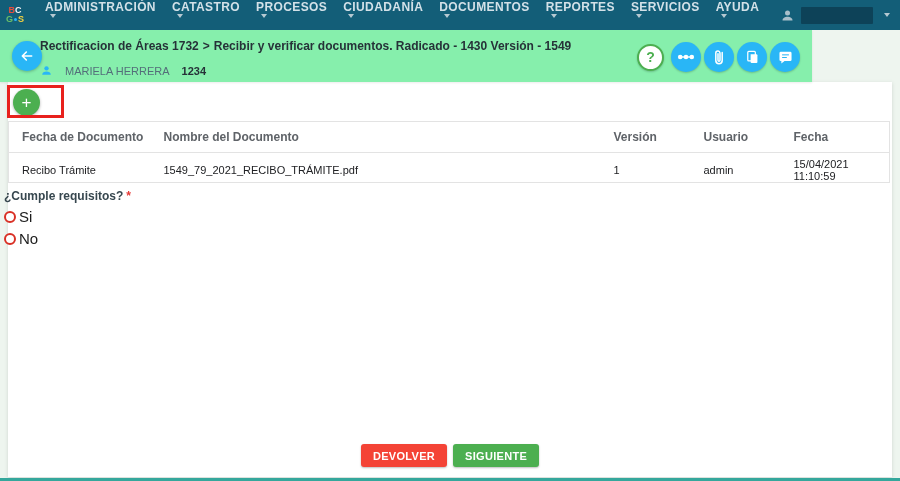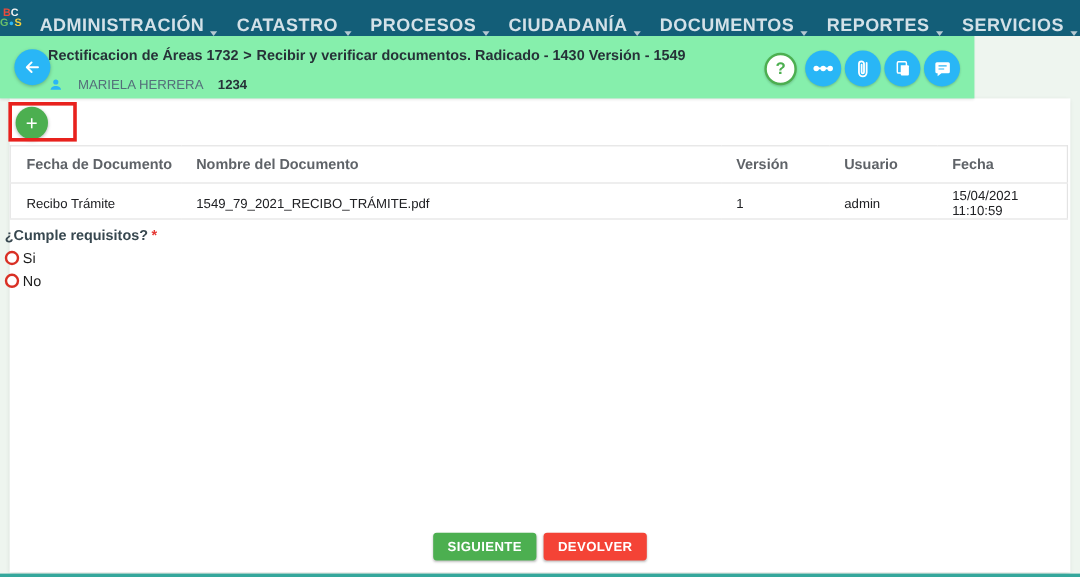--- a/index.html
+++ b/index.html
@@ -9,22 +9,22 @@
 
   
   .navbar { position:absolute; left:0; top:0; width:900px; height:30px;
     background:#135e78; display:flex; align-items:center; z-index:20; }
   .logo { width:30px; height:30px; display:flex; flex-direction:column; align-items:center;
     justify-content:center; line-height:9px; font-size:9px; font-weight:bold; cursor:pointer; }
   .logo-row { display:flex; align-items:center; }
   .l-b{color:#e74c3c;} .l-c{color:#f5f5f5;} .l-g{color:#6abf69;} .l-s{color:#f4d03f;}
   .logo-dot{ width:3px; height:3px; border-radius:50%; background:#29b6f6; margin:0 1px; }
   .nav-items { display:flex; align-items:center; margin-left:7px; }
-  .nav-item { display:flex; align-items:flex-end; padding:0 8px; height:30px; cursor:pointer;
-    color:#d3e1e8; font-size:15px; font-weight:bold; letter-spacing:.4px; text-decoration:none; }
+  .nav-item { display:flex; align-items:flex-start; padding:0 8px; height:30px; cursor:pointer;
+    color:#d3e1e8; font-size:12px; font-weight:bold; letter-spacing:.4px; text-decoration:none;flex-direction:column; }
   .caret { width:0; height:0; border-left:3.5px solid transparent; border-right:3.5px solid transparent;
     border-top:4px solid #b6c9d2; margin-left:5px; }
   .nav-user { margin-left:auto; margin-right:10px; display:flex; align-items:center; gap:6px; cursor:pointer; }
   .redacted { width:72px; height:17px; background:#0d4258; border-radius:1px; }
 
   
   .subheader { position:absolute; left:0; top:30px; width:812px; height:52px; background:#86efac;
     box-shadow:0 1px 2px rgba(0,0,0,.08); z-index:10; }
   .back-btn { position:absolute; left:12px; top:11px; width:30px; height:30px; border-radius:50%;
     background:#29b6f6; border:none; display:flex; align-items:center; justify-content:center;
@@ -62,21 +62,21 @@
     border-bottom:1px solid #e3e3e3; }
   .c1{width:142px;} .c2{width:450px;} .c3{width:90px;} .c4{width:90px;}
 
   
   .form-block { position:absolute; left:4px; top:189px; }
   .question { font-size:12px; font-weight:bold; color:#37474f; }
   .req { color:#e53935; margin-left:3px; }
   .radio-row { display:flex; align-items:center; margin-top:5px; cursor:pointer; }
   .radio-circle { width:12px; height:12px; border-radius:50%; border:2px solid #d93025;
     background:#fff; margin-right:3px; }
-  .radio-label { font-size:12px; color:#1c1c1c; }
+  .radio-label { font-size:15px; color:#1c1c1c; }
 
   
   .actions { position:absolute; left:0; right:0; top:444px; display:flex; justify-content:center; gap:6px; }
   .btn { border:none; height:23px; padding:0 12px; border-radius:3px; color:#fff;
     font-size:11px; font-weight:bold; letter-spacing:.3px; cursor:pointer;
     box-shadow:0 1px 2px rgba(0,0,0,.25); font-family:"Liberation Sans",sans-serif; }
   .btn-red { background:#f44336; }
   .btn-green { background:#4caf50; }
 </style>
 </head>
@@ -226,18 +226,18 @@
       <span class="radio-circle"></span>
       <span class="radio-label">Si</span>
     </label>
     <label class="radio-row">
       <span class="radio-circle"></span>
       <span class="radio-label">No</span>
     </label>
   </div>
 
   <div class="actions">
+    <button class="btn btn-red">DEVOLVER</button>
     <button class="btn btn-green">SIGUIENTE</button>
-    <button class="btn btn-red">DEVOLVER</button>
   </div>
 
   <div class="footer-line"></div>
 </div>
 
 </body></html>

